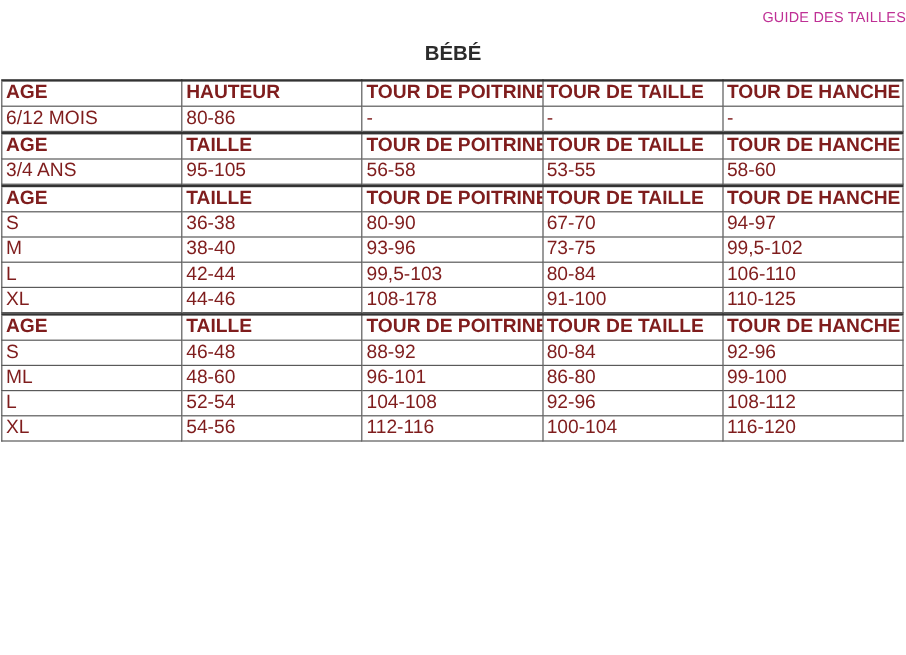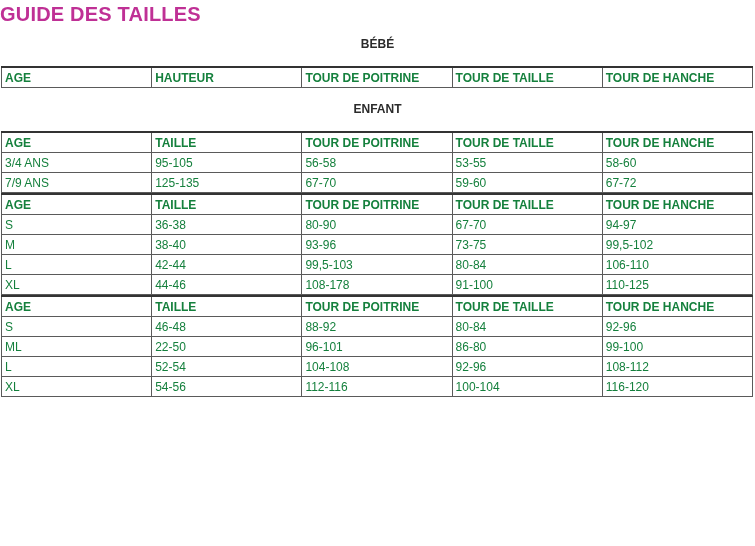--- a/index.html
+++ b/index.html
@@ -11,41 +11,41 @@
   }
   .page {
     width: 755px;
     height: 546px;
     background: #ffffff;
     overflow: hidden;
     box-sizing: border-box;
   }
   .page-title {
     margin: 6px 0 0 0;
-    text-align: left;
-    font-size: 20px;
+    text-align: right;
+    font-size: 12px;
     line-height: 17px;
-    font-weight: bold;
+    font-weight: normal;
     letter-spacing: 0.2px;
   }
   .section-heading {
     margin: 15px 0 15px 0;
     text-align: center;
-    font-size: 12px;
+    font-size: 17px;
     line-height: 13px;
     font-weight: bold;
     color: #2b2b2b;
   }
   .size-table {
     width: 752px;
     margin-left: 1px;
     border-collapse: collapse;
     table-layout: fixed;
-    font-size: 12px;
-    color: #15803d;
+    font-size: 16px;
+    color: #7f1d1d;
   }
   .size-table col { width: 20%; }
   .size-table th, .size-table td {
     border: 1px solid #5a5a5a;
     text-align: left;
     vertical-align: middle;
     padding: 1px 3px;
     height: 17px;
     white-space: nowrap;
     overflow: hidden;
@@ -75,26 +75,32 @@
       <thead>
         <tr>
           <th>AGE</th>
           <th>HAUTEUR</th>
           <th>TOUR DE POITRINE</th>
           <th>TOUR DE TAILLE</th>
           <th>TOUR DE HANCHE</th>
         </tr>
       </thead>
       <tbody>
-      </tbody>
-    </table>
-  </section>
-
-  <section>
-    <h2 class="section-heading">ENFANT</h2>
+        <tr>
+          <td>6/12 MOIS</td>
+          <td>80-86</td>
+          <td>-</td>
+          <td>-</td>
+          <td>-</td>
+        </tr>
+      </tbody>
+    </table>
+  </section>
+
+  <section>
     <table class="size-table">
       <colgroup>
           <col>
           <col>
           <col>
           <col>
           <col>
         </colgroup>
       <thead>
         <tr>
@@ -106,27 +112,20 @@
         </tr>
       </thead>
       <tbody>
         <tr>
           <td>3/4 ANS</td>
           <td>95-105</td>
           <td>56-58</td>
           <td>53-55</td>
           <td>58-60</td>
         </tr>
-        <tr>
-          <td>7/9 ANS</td>
-          <td>125-135</td>
-          <td>67-70</td>
-          <td>59-60</td>
-          <td>67-72</td>
-        </tr>
       </tbody>
     </table>
   </section>
 
   <section>
     <table class="size-table">
       <colgroup>
           <col>
           <col>
           <col>
@@ -196,21 +195,21 @@
       <tbody>
         <tr>
           <td>S</td>
           <td>46-48</td>
           <td>88-92</td>
           <td>80-84</td>
           <td>92-96</td>
         </tr>
         <tr>
           <td>ML</td>
-          <td>22-50</td>
+          <td>48-60</td>
           <td>96-101</td>
           <td>86-80</td>
           <td>99-100</td>
         </tr>
         <tr>
           <td>L</td>
           <td>52-54</td>
           <td>104-108</td>
           <td>92-96</td>
           <td>108-112</td>

